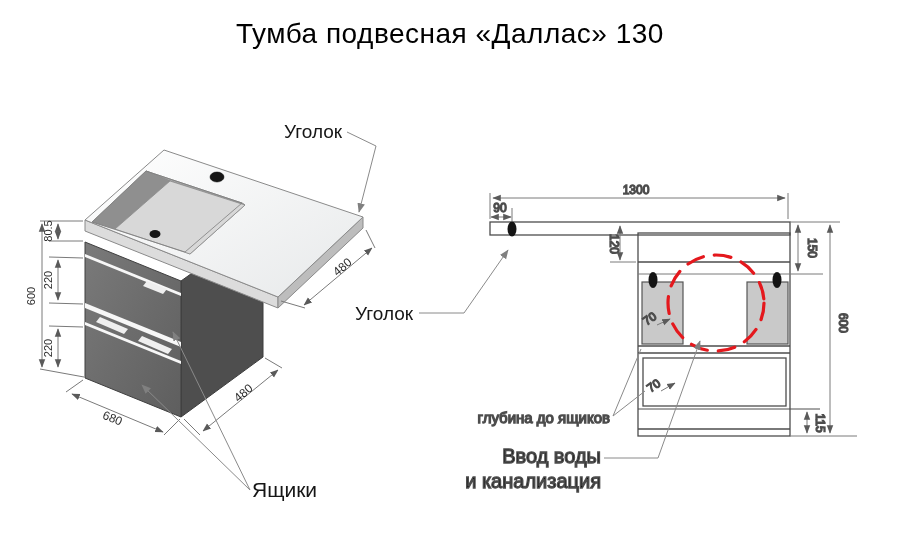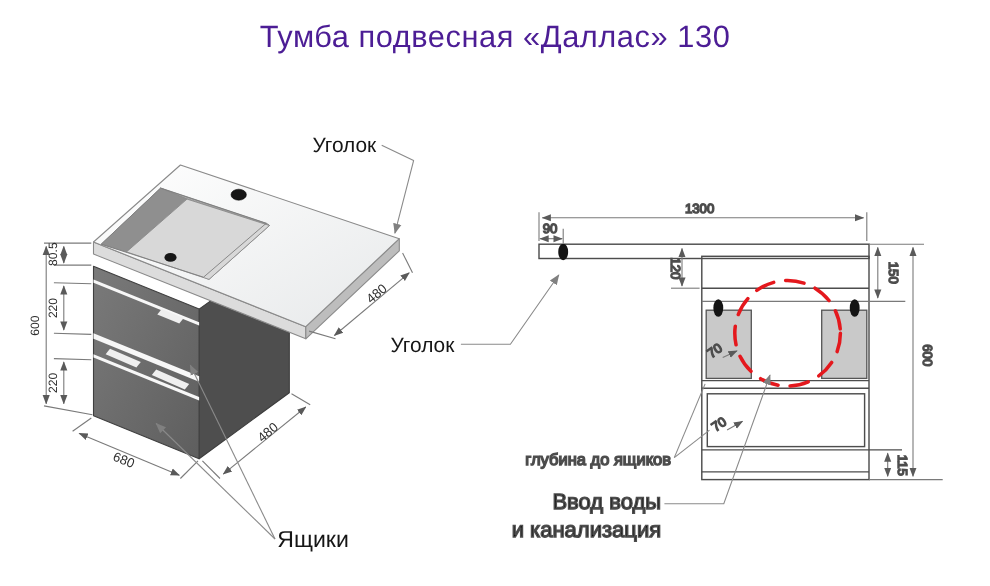--- a/index.html
+++ b/index.html
@@ -1,19 +1,19 @@
 <!DOCTYPE html>
 <html><head>
 <meta charset="utf-8">
 <style>
   html,body{margin:0;padding:0;background:#fff;}
   .page{position:relative;width:900px;height:533px;background:#ffffff;overflow:hidden;
         font-family:"Liberation Sans","DejaVu Sans",sans-serif;}
   .title{position:absolute;left:0;top:18px;width:900px;text-align:center;
-         font-size:28px;color:#4c1d95;letter-spacing:.5px;}
+         font-size:28px;color:#000000;letter-spacing:.5px;}
   svg{position:absolute;left:0;top:0;}
   svg text{font-family:"Liberation Sans","DejaVu Sans",sans-serif;fill:#1e1e1e;}
   .dimtxt{font-size:12px;fill:#2e2e2e;}
   .dimtxt-sm{font-size:11px;fill:#2e2e2e;}
   .labeltxt{font-size:19px;fill:#161616;}
   .labeltxt-lg{font-size:21px;fill:#161616;}
   .labeltxt-md{font-size:15px;fill:#222;}
   .annot{font-size:20px;fill:#111;}
 </style>
 </head>

